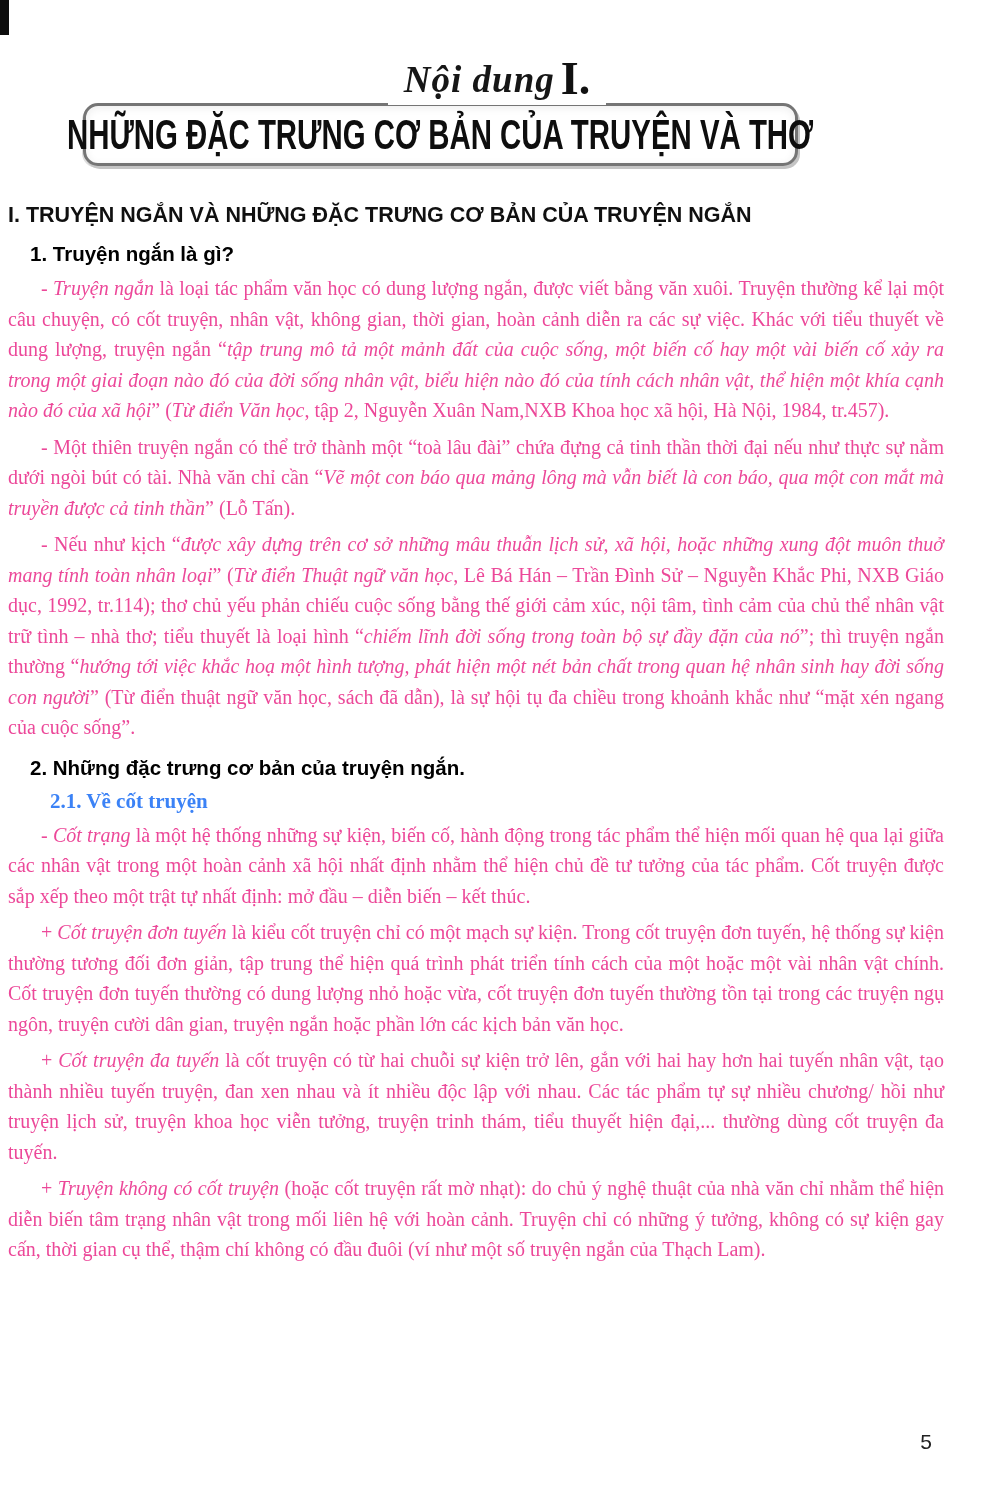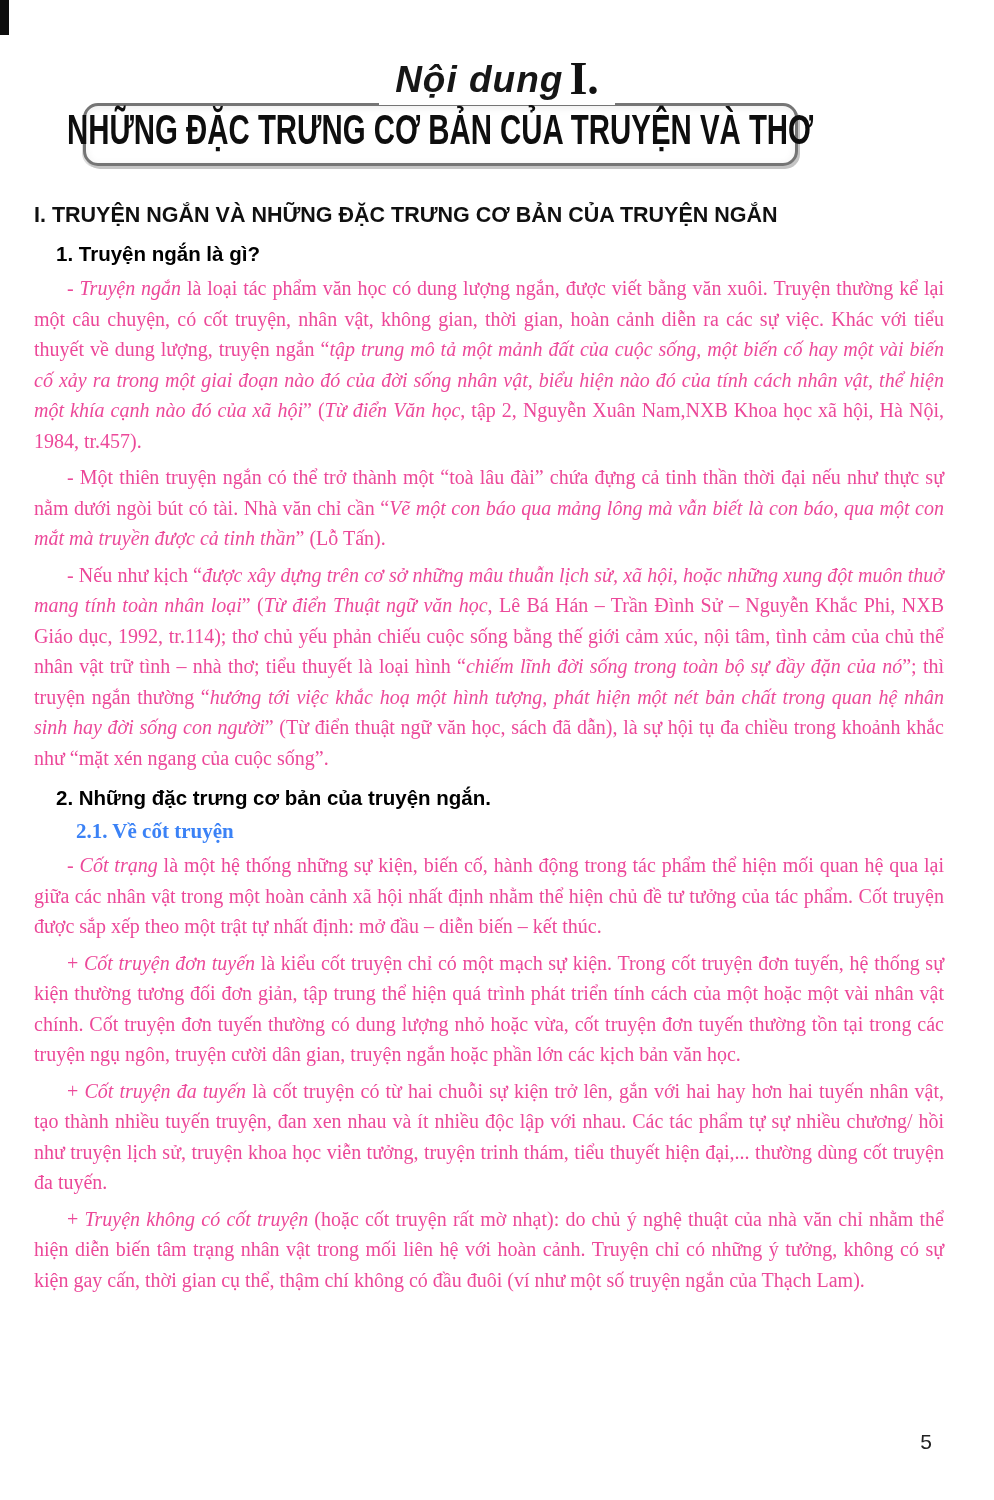--- a/index.html
+++ b/index.html
@@ -21,49 +21,49 @@
   .header-wrap { position: relative; height: 196px; }
   .script-line {
     position: absolute; top: 52px; left: 0; right: 0;
     text-align: center; z-index: 2;
   }
   .script-inner {
     display: inline-block; background: #ffffff; padding: 0 16px;
     white-space: nowrap;
   }
   .script-text {
-    font-family: Liberation Sans, sans-serif;
+    font-family: Liberation Serif, serif;
     font-style: italic; font-weight: bold;
     font-size: 37px; letter-spacing: 1px; color: #161616;
   }
   .script-numeral {
     font-family: "Liberation Serif", serif;
     font-weight: bold; font-style: normal;
     font-size: 46px; color: #111; margin-left: 6px;
     vertical-align: -2px;
   }
   .title-box {
     position: absolute; top: 103px; left: 83px;
     width: 715px; height: 63px;
     border: 3px solid #757575; border-radius: 15px;
     background: #fff;
     box-shadow: 2px 3px 0 #c4c4c4, -1px 2px 0 #dedede, inset 0 2px 8px rgba(0,0,0,0.07);
-    display: flex; align-items: flex-start; justify-content: center;
+    display: flex; align-items: center; justify-content: center;
     z-index: 1;
   }
   .title-box-text {
     font-family: "Liberation Sans", "DejaVu Sans", sans-serif;
     font-weight: 700; font-size: 42px; color: #0e0e0e;
     white-space: nowrap;
     transform: scaleX(0.70);
     transform-origin: center center;
     letter-spacing: 0px;
   }
   
-  #content { padding: 0 50px 0 34px; }
+  #content { padding: 0 50px 0 8px; }
   .h-section {
     font-family: "Liberation Sans", "DejaVu Sans", sans-serif;
     font-weight: 700; font-size: 21.5px; line-height: 26px;
     margin-top: 6px; color: #101010;
   }
   .h-sans {
     font-family: "Liberation Sans", "DejaVu Sans", sans-serif;
     font-weight: 700; font-size: 20.5px; line-height: 26px;
     margin-top: 13px; margin-left: 22px; color: #000000;
   }

